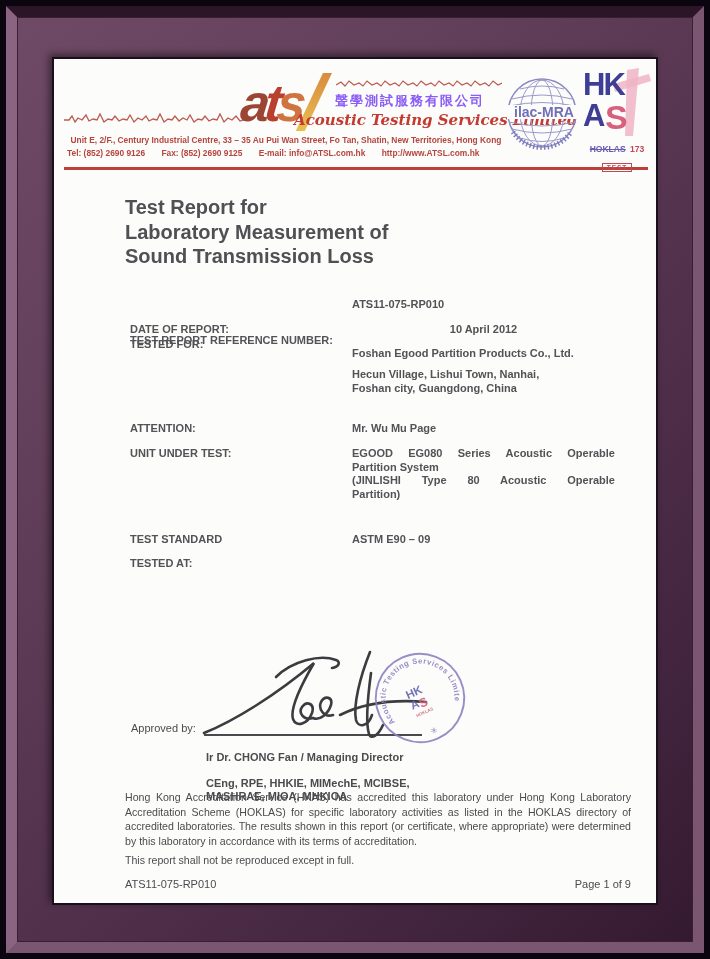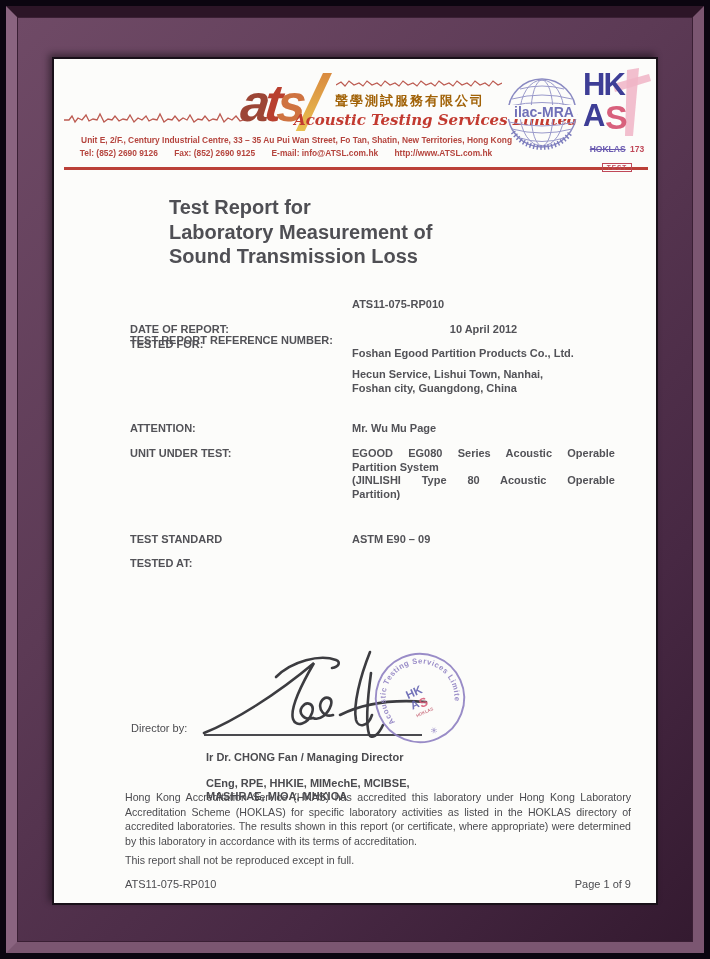--- a/index.html
+++ b/index.html
@@ -16,37 +16,37 @@
   .abs{position:absolute;}
   
   .brand-letters{position:absolute;left:188px;top:4px;height:66px;display:flex;align-items:flex-end;
     font-style:italic;font-weight:bold;letter-spacing:-5px;line-height:1;transform:skewX(-6deg);}
   .brand-letters span{font-size:52px;}
   .l-a{color:#9c4535;} .l-t{color:#b93f2e;} .l-s{color:#cf7340;}
   .brand-slash{display:inline-block;width:9px;height:58px;margin-left:8px;margin-bottom:-2px;
     transform:skewX(-20deg);background:linear-gradient(#d98a3f,#e9c050);}
   .zig{position:absolute;}
   .cn-name{position:absolute;left:281px;top:33px;width:170px;font-size:13px;font-weight:bold;
-    letter-spacing:2px;color:#a16207;white-space:nowrap;overflow:hidden;}
+    letter-spacing:2px;color:#8b5cf6;white-space:nowrap;overflow:hidden;}
   .en-name{position:absolute;left:240px;top:52px;font-family:"DejaVu Serif","Liberation Serif",serif;
     font-style:italic;font-weight:bold;font-size:15px;color:#c23a30;white-space:nowrap;}
-  .hdr-addr{position:absolute;left:6px;top:76px;width:452px;text-align:right;
+  .hdr-addr{position:absolute;left:6px;top:76px;width:452px;text-align:center;
     font-size:8.4px;font-weight:bold;color:#b5453e;}
-  .hdr-contact{position:absolute;left:6px;top:89px;width:452px;text-align:center;
+  .hdr-contact{position:absolute;left:6px;top:89px;width:452px;
     font-size:8.4px;font-weight:bold;color:#b5453e;}
   .hdr-contact span{margin:0 7px;}
   .red-rule{position:absolute;left:10px;top:108px;width:584px;height:3px;background:#bb4038;}
   .hoklas-block{position:absolute;left:531px;top:79px;width:64px;text-align:center;}
   .hoklas-line{font-size:8.5px;font-weight:bold;color:#6a5ab0;text-decoration:line-through;}
   .hoklas-num{color:#c04858;text-decoration:none;}
   .test-box{display:inline-block;margin-top:1px;padding:0 4px;border:1px solid #c04858;
     font-size:6.5px;font-weight:bold;color:#c04858;letter-spacing:1px;}
   
   .doc-title{position:absolute;left:71px;top:136px;font-size:20px;font-weight:bold;
-    color:#4f4f54;line-height:24.5px;white-space:pre-line;margin-left:44px;}
+    color:#4f4f54;line-height:24.5px;white-space:pre-line;}
   .flabel{position:absolute;left:76px;font-size:11px;font-weight:bold;color:#525257;}
   .fvalue{position:absolute;left:298px;width:263px;font-size:11px;font-weight:bold;
     color:#525257;line-height:13.5px;}
   .multiline{white-space:pre-line;}
   .stretch{text-align:justify;text-align-last:justify;}
   
   .approved-by{position:absolute;left:77px;top:663px;font-size:11px;color:#4b4b4f;}
   .sig-line{position:absolute;left:150px;top:675px;width:218px;height:2px;background:#4a4a4e;}
   .sig-svg{position:absolute;left:146px;top:588px;z-index:1;}
   .stamp{position:absolute;left:318px;top:591px;width:96px;height:96px;z-index:2;
@@ -134,21 +134,21 @@
     <div class="flabel" style="top:239px;margin-top:36px;">TEST REPORT REFERENCE NUMBER:</div>
     <div class="fvalue" style="top:239px;">ATS11-075-RP010</div>
 
     <div class="flabel" style="top:264px;">DATE OF REPORT:</div>
     <div class="fvalue" style="top:264px;text-align:center;">10 April 2012</div>
 
     <div class="flabel" style="top:279px;">TESTED FOR:</div>
     <div class="fvalue" style="top:288px;">Foshan Egood Partition Products Co., Ltd.</div>
 
     <div class="fvalue" style="top:309px;">
-      <div>Hecun Service, Lishui Town, Nanhai,</div>
+      <div>Hecun Village, Lishui Town, Nanhai,</div>
       <div>Foshan city, Guangdong, China</div>
     </div>
 
     <div class="flabel" style="top:363px;">ATTENTION:</div>
     <div class="fvalue" style="top:363px;">Mr. Wu Mu Page</div>
 
     <div class="flabel" style="top:388px;">UNIT UNDER TEST:</div>
     <div class="fvalue" style="top:388px;">
       <div class="stretch">EGOOD EG080 Series Acoustic Operable</div>
       <div>Partition System</div>
@@ -181,21 +181,21 @@
           <textPath href="#ringPath" startOffset="4%">Acoustic  Testing  Services  Limited</textPath>
         </text>
         <text x="38" y="46" font-size="12" font-weight="bold" fill="#6565b2" font-family="Liberation Sans, sans-serif">HK</text>
         <text x="38" y="58" font-size="12" font-weight="bold" fill="#6565b2" font-family="Liberation Sans, sans-serif">A</text>
         <text x="47" y="60" font-size="13" font-weight="bold" fill="#d8607c" font-family="Liberation Sans, sans-serif">S</text>
         <text x="39" y="67" font-size="4.5" font-weight="bold" fill="#c86a7a" font-family="Liberation Sans, sans-serif">HOKLAS</text>
         <text x="46" y="90" font-size="9" fill="#8f80c2">✳</text>
       </svg>
     </div>
 
-    <div class="approved-by">Director by:</div>
+    <div class="approved-by">Approved by:</div>
     <div class="sig-line"></div>
     <div class="name-block">
       <div>Ir Dr. CHONG Fan / Managing Director</div>
       <div class="multiline">CEng, RPE, HHKIE, MIMechE, MCIBSE,
 MASHRAE, MIOA, MHKIOA</div>
     </div>
 
     <div class="accred">Hong Kong Accreditation Service (HKAS) has accredited this laboratory under Hong Kong Laboratory Accreditation Scheme (HOKLAS) for specific laboratory activities as listed in the HOKLAS directory of accredited laboratories. The results shown in this report (or certificate, where appropriate) were determined by this laboratory in accordance with its terms of accreditation.</div>
     <div class="repro">This report shall not be reproduced except in full.</div>
     <div class="docrow">

